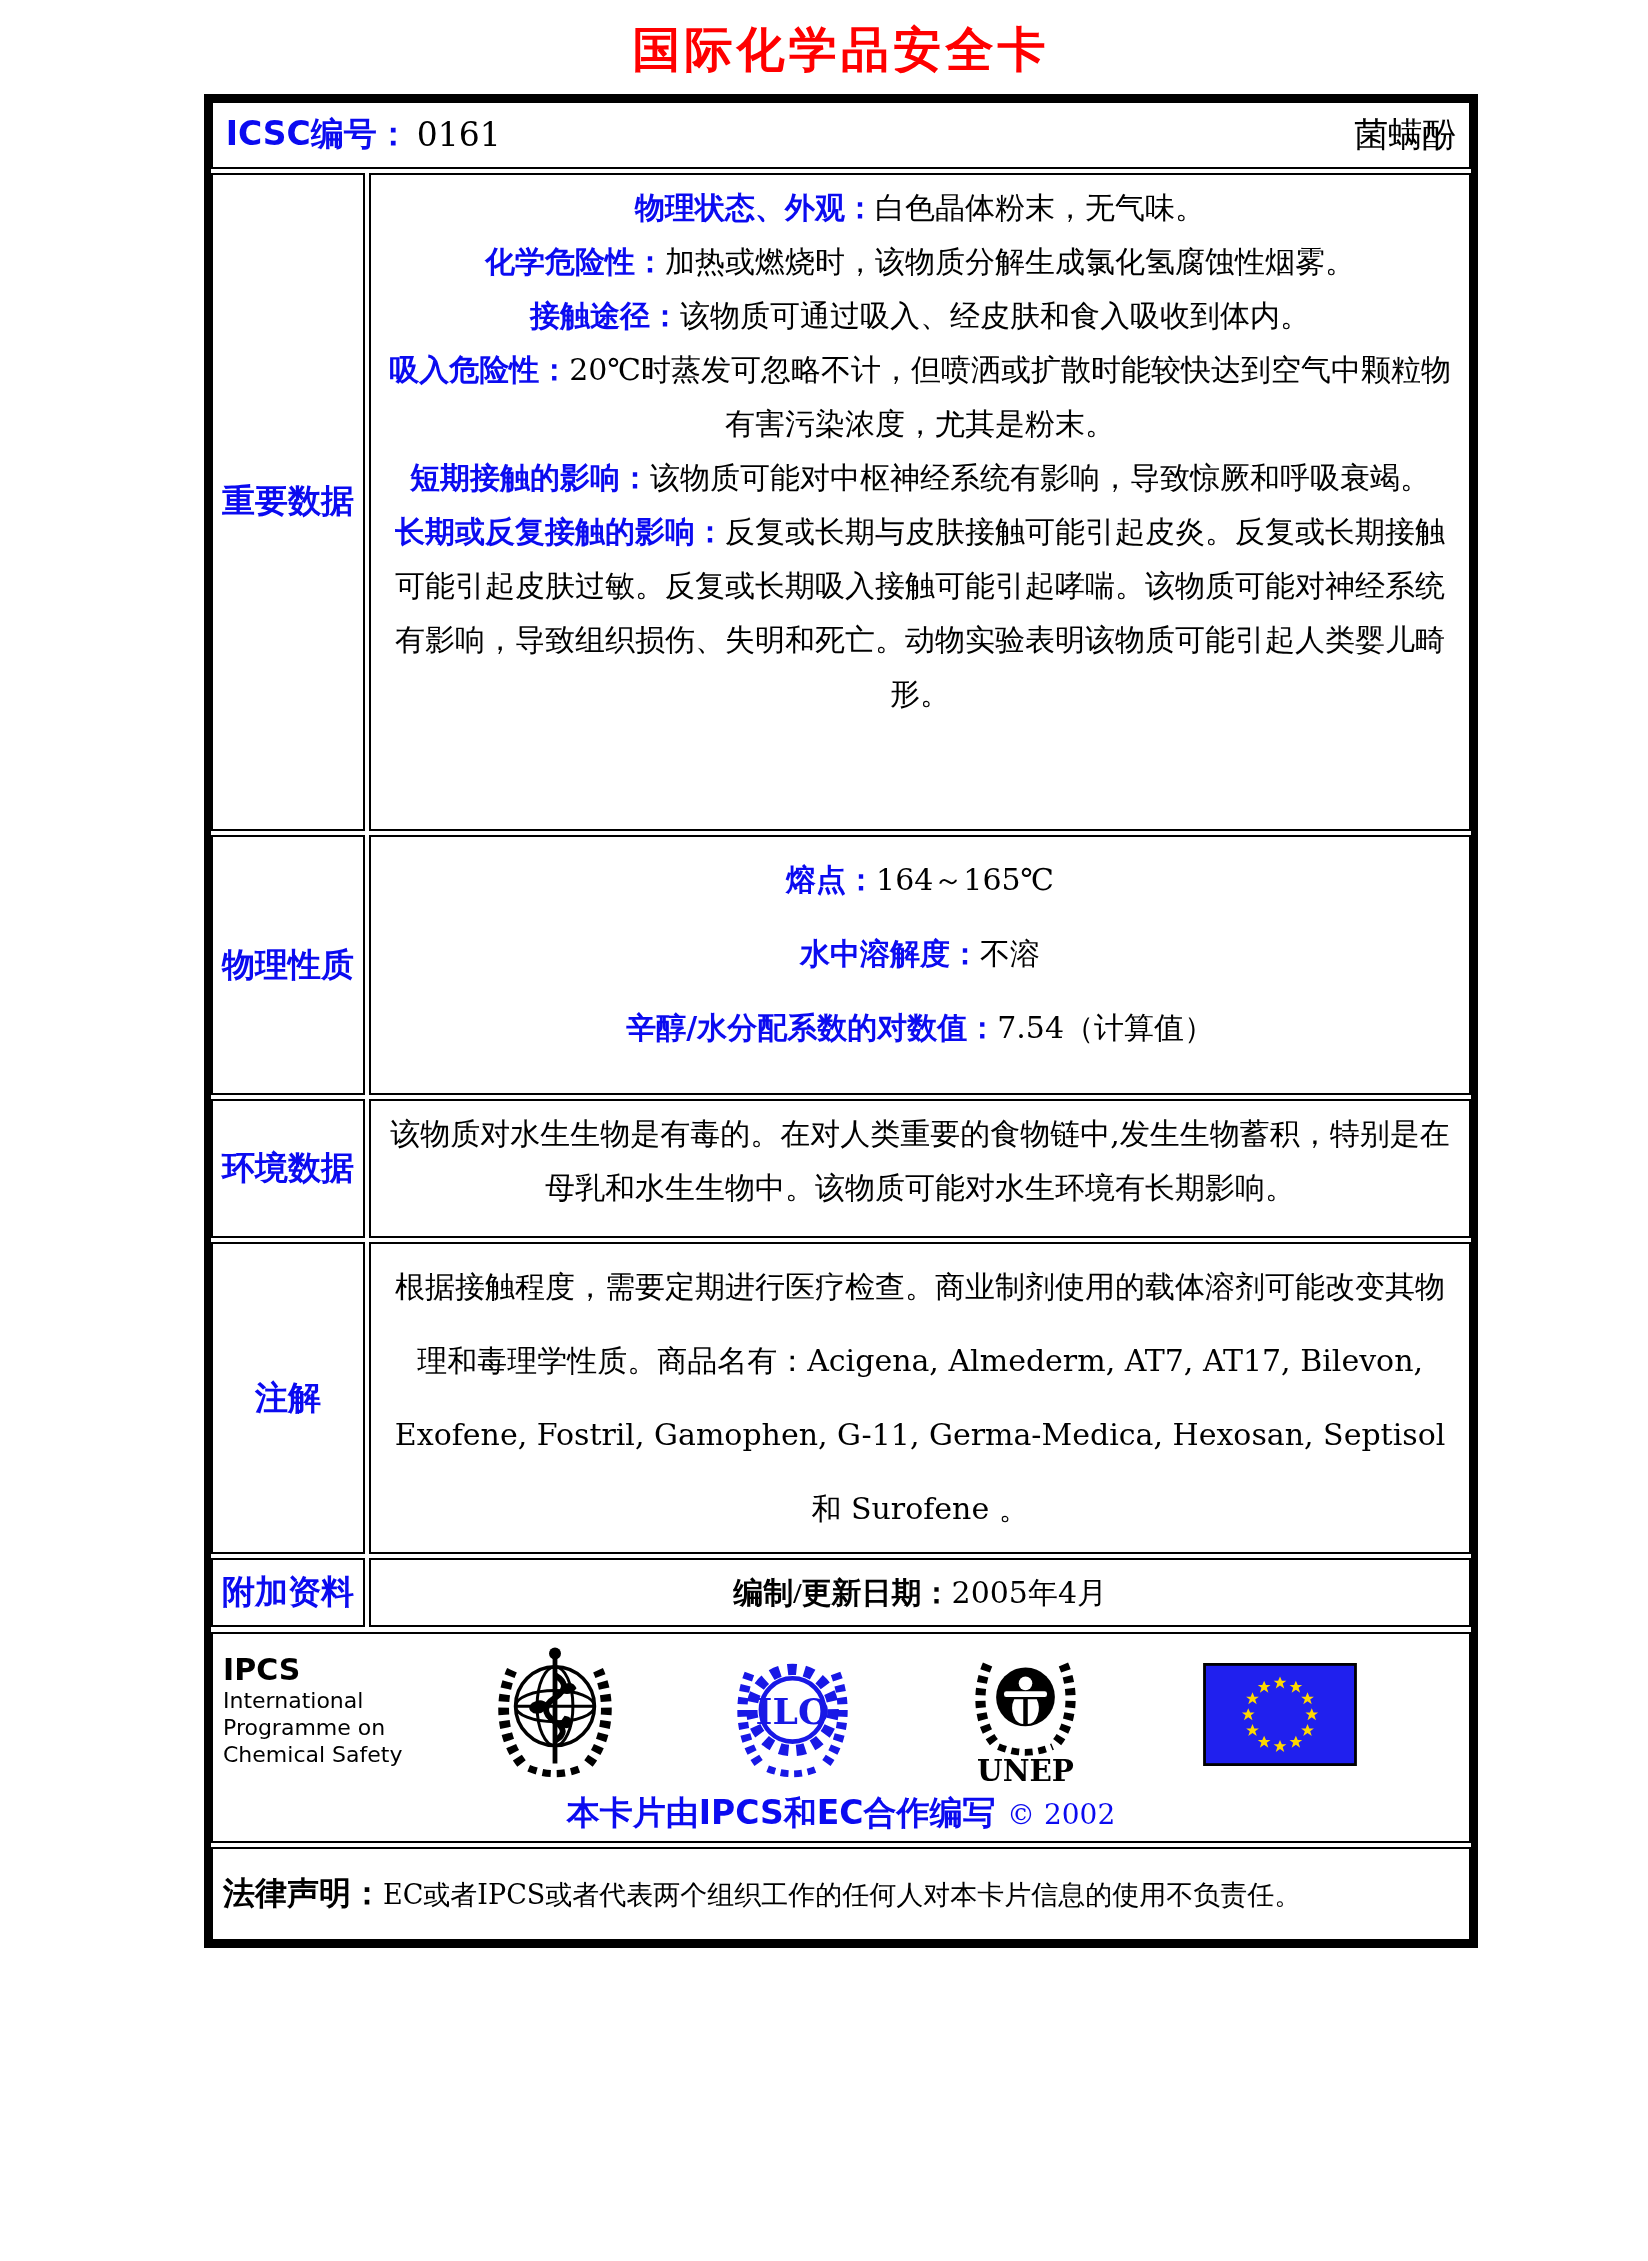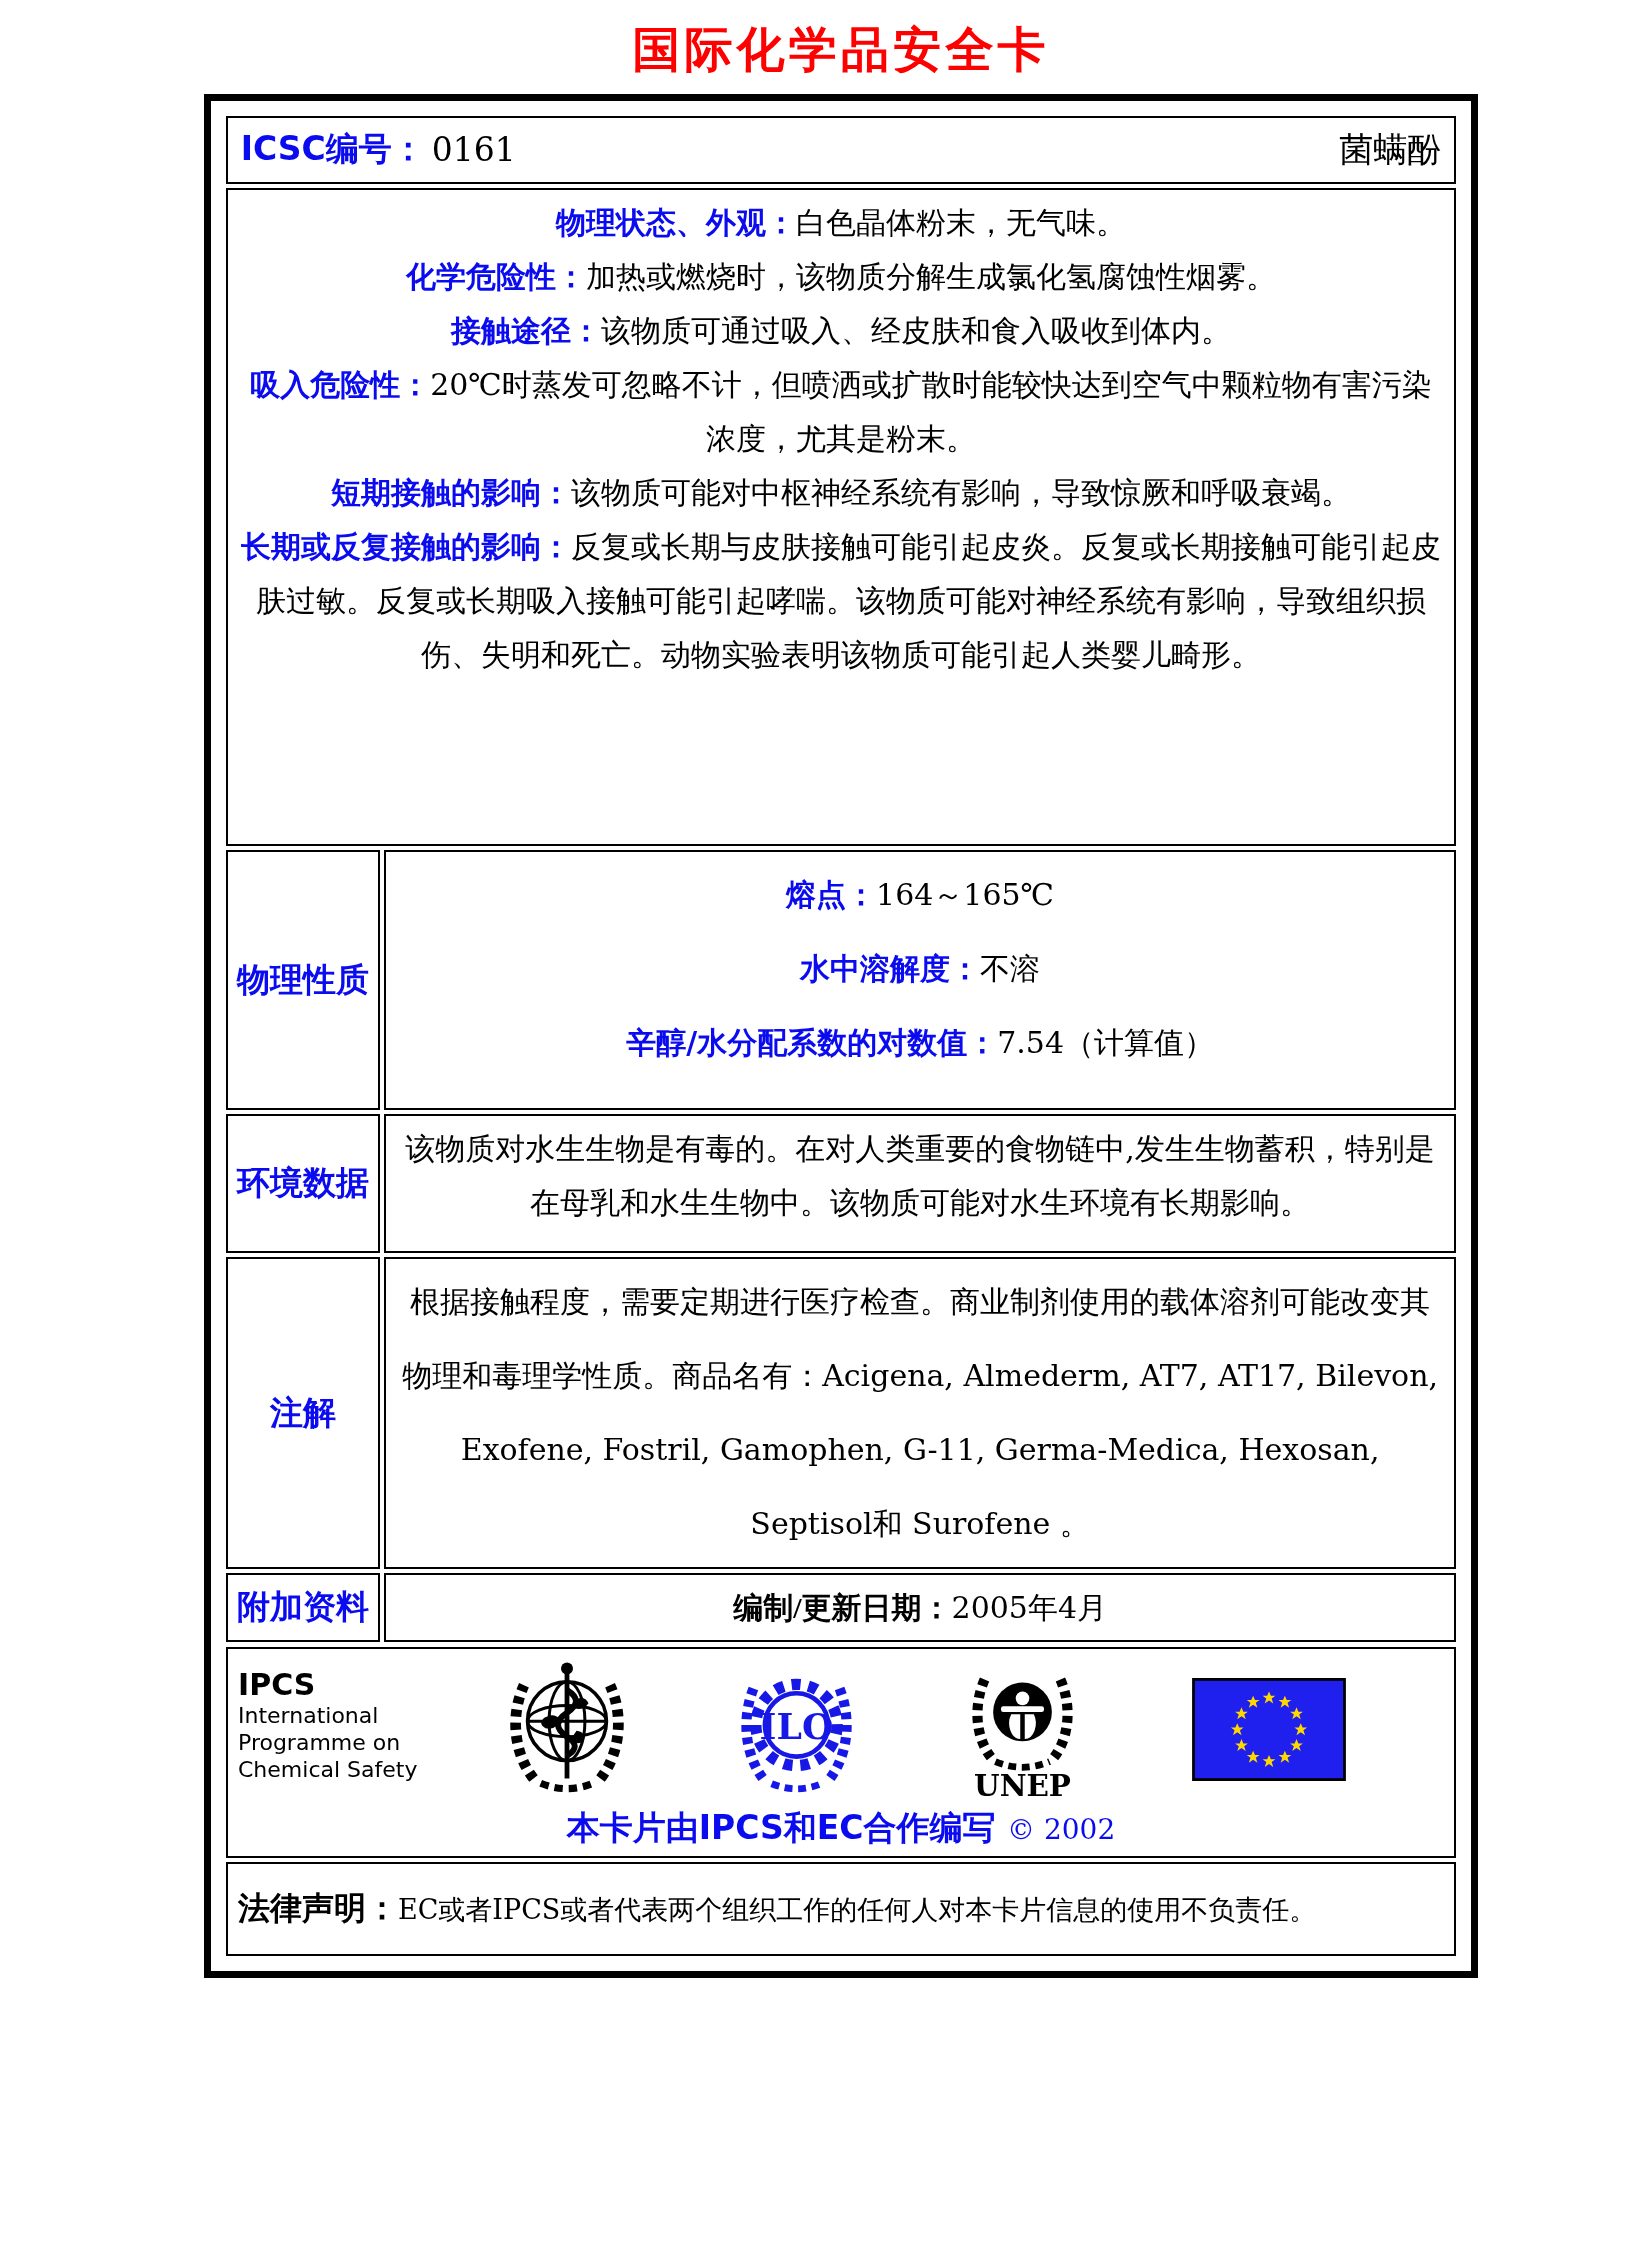--- a/index.html
+++ b/index.html
@@ -7,21 +7,21 @@
     width:1649px;height:2261px;position:relative;
     font-family:"DejaVu Serif","Liberation Serif",serif;color:#000;
   }
   .page-title{
     width:1274px;margin:18.4px 0 11.3px 204px;text-align:center;
     font-family:"DejaVu Sans","Liberation Sans",sans-serif;
     font-weight:bold;font-size:48px;letter-spacing:4.2px;color:#ff0000;
   }
   .card{
     margin-left:204px;width:1274px;box-sizing:border-box;
-    border:7px solid #000;padding:15px;background:#fff;
+    border:7px solid #000;padding:0;background:#fff;
     display:flex;flex-direction:column;gap:4.2px;
   }
   .row{display:flex;gap:4.2px;}
   .cell{border:2.8px solid #000;box-sizing:border-box;background:#fff;}
   .label-cell{
     flex:0 0 154px;display:flex;align-items:center;justify-content:center;
     text-align:center;
   }
   .label-text{
     color:#0b0bf0;font-family:"DejaVu Sans","Liberation Sans",sans-serif;
@@ -77,20 +77,23 @@
     <div class="cell header-cell">
       <div class="header-left">
         <span class="k">ICSC编号：</span>
         <span>0161</span>
       </div>
       <div class="chem-name">菌螨酚</div>
     </div>
   </div>
 
   <div class="row r-important">
+    <div class="cell label-cell">
+      <span class="label-text">重要数据</span>
+    </div>
     <div class="cell content-cell">
       <p><span class="k">物理状态、外观：</span><span>白色晶体粉末，无气味。</span></p>
       <p><span class="k">化学危险性：</span><span>加热或燃烧时，该物质分解生成氯化氢腐蚀性烟雾。</span></p>
       <p><span class="k">接触途径：</span><span>该物质可通过吸入、经皮肤和食入吸收到体内。</span></p>
       <p><span class="k">吸入危险性：</span><span>20℃时蒸发可忽略不计，但喷洒或扩散时能较快达到空气中颗粒物有害污染浓度，尤其是粉末。</span></p>
       <p><span class="k">短期接触的影响：</span><span>该物质可能对中枢神经系统有影响，导致惊厥和呼吸衰竭。</span></p>
       <p><span class="k">长期或反复接触的影响：</span><span>反复或长期与皮肤接触可能引起皮炎。反复或长期接触可能引起皮肤过敏。反复或长期吸入接触可能引起哮喘。该物质可能对神经系统有影响，导致组织损伤、失明和死亡。动物实验表明该物质可能引起人类婴儿畸形。</span></p>
     </div>
   </div>
 

